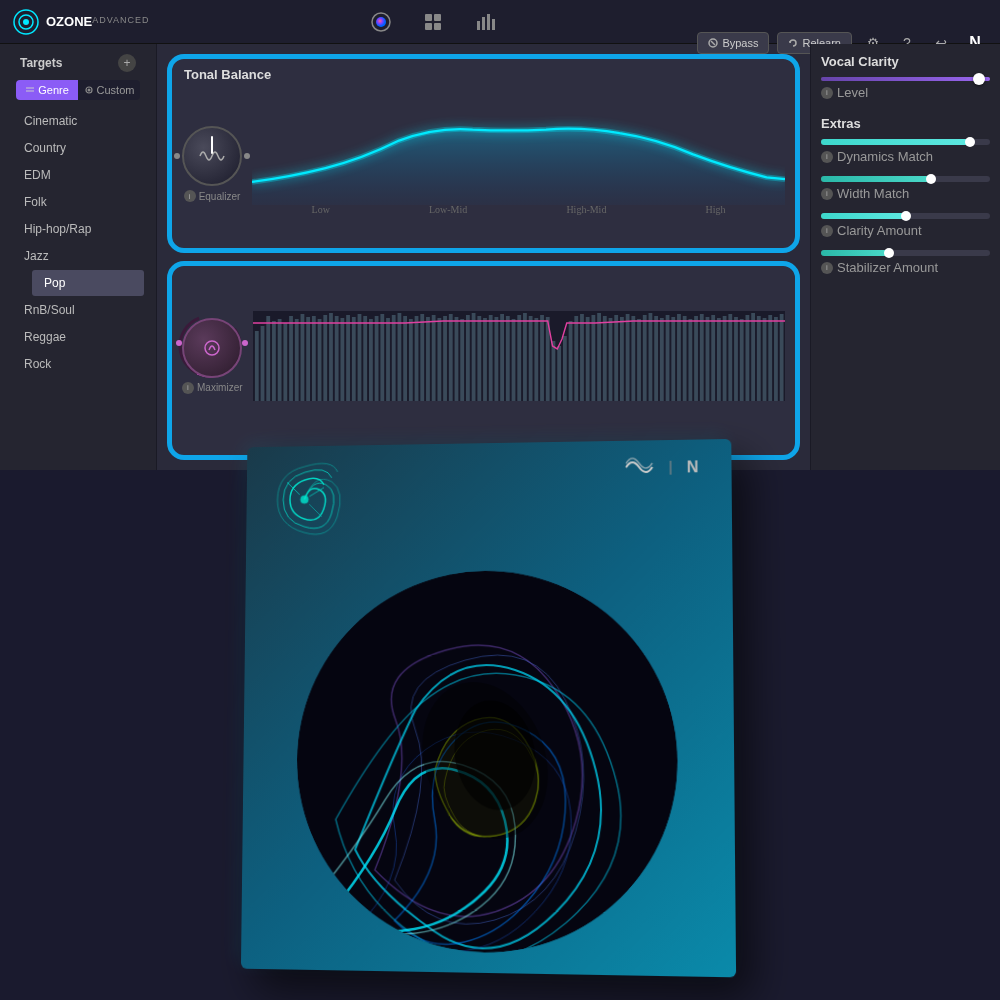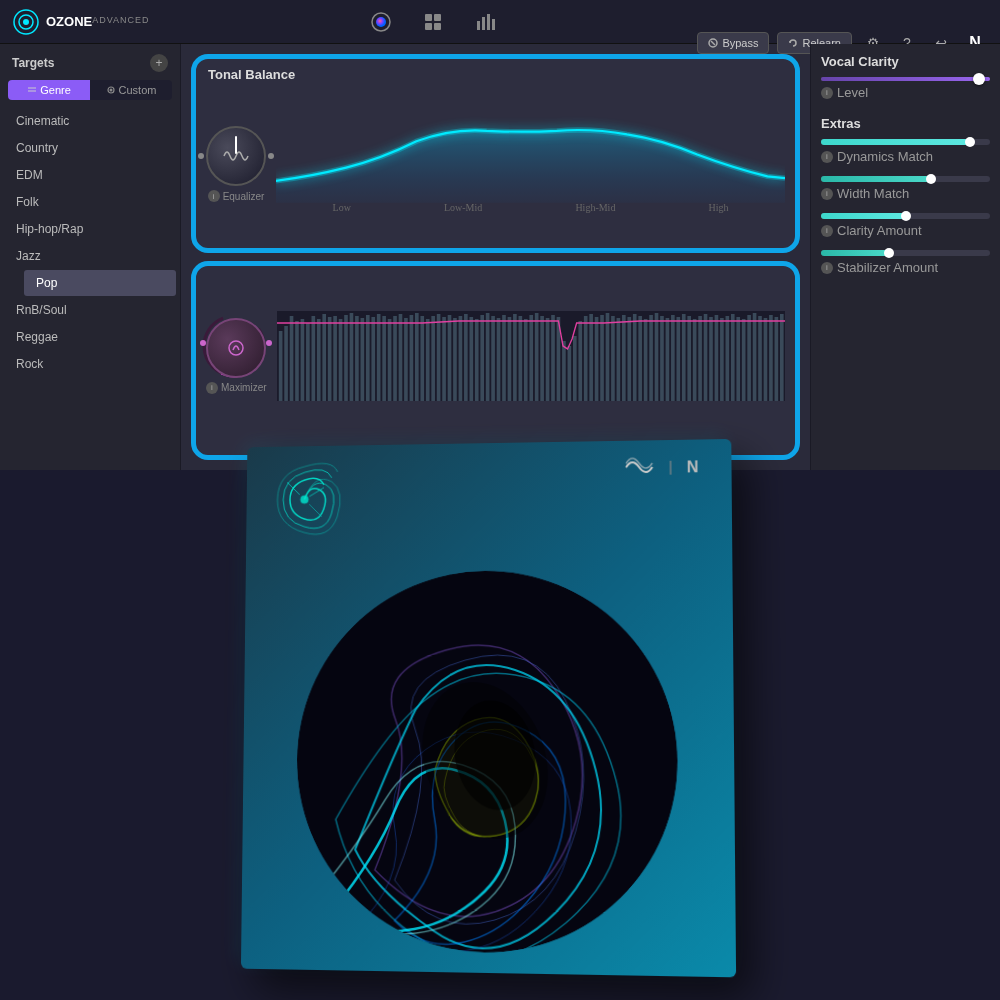--- a/index.html
+++ b/index.html
@@ -113,24 +113,24 @@
     }
 
     
     .main-content {
       display: flex;
       height: 426px;
     }
 
     
     .sidebar {
-      width: 181px;
+      width: 157px;
       background: #252530;
       border-right: 1px solid #1a1a25;
-      padding: 10px 0;
+      padding: 10px 8px;
       flex-shrink: 0;
     }
 
     .targets-header {
       display: flex;
       align-items: center;
       justify-content: space-between;
       padding: 0 12px 8px;
     }
 

